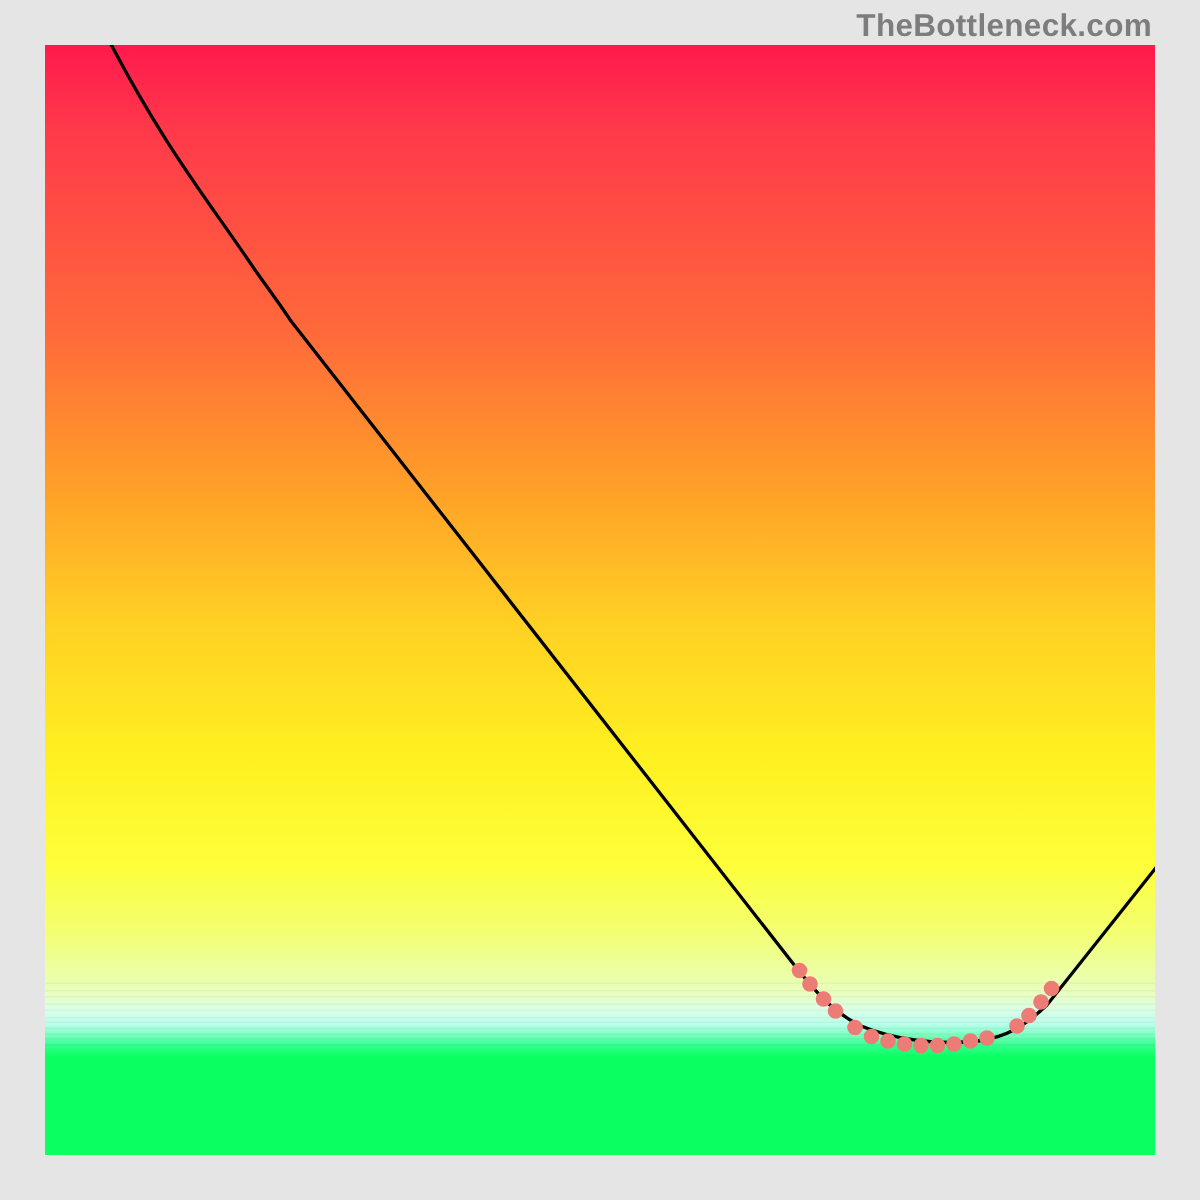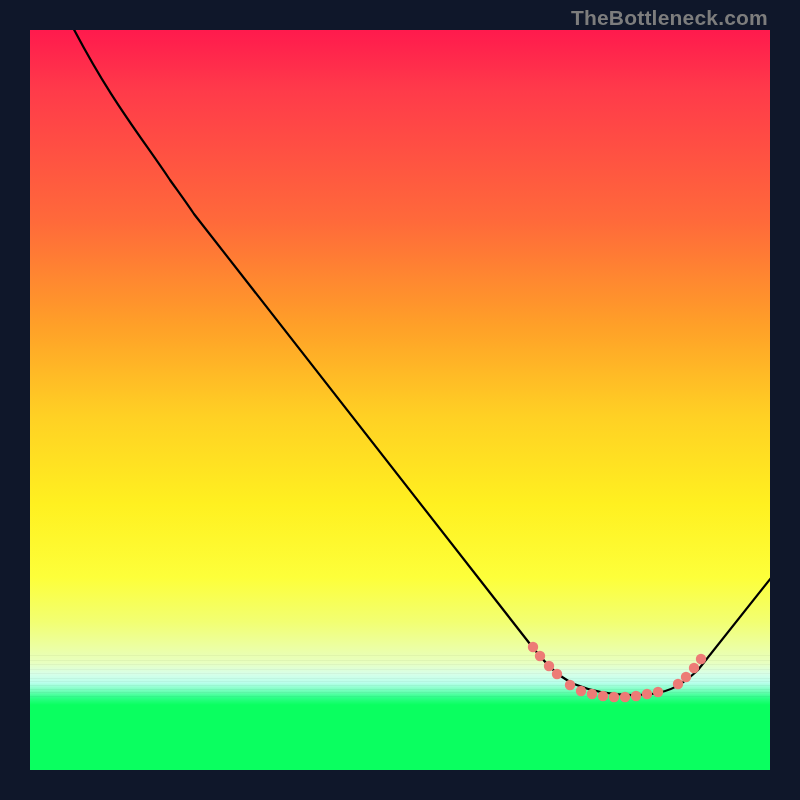--- a/index.html
+++ b/index.html
@@ -1,16 +1,16 @@
 <!DOCTYPE html>
 <html><head>
 <meta charset="utf-8">
 <style>
   html,body{margin:0;padding:0;width:800px;height:800px;background:#000;overflow:hidden}
-  .wrap{position:relative;width:800px;height:800px;background:#0f172a}
+  .wrap{position:relative;width:800px;height:800px;background:#e5e5e5}
   .plot{position:absolute;left:30px;top:30px;width:740px;height:740px;overflow:hidden}
   .grad{position:absolute;inset:0;
         background:linear-gradient(to bottom,
           #ff1a4d 0%,
           #ff3a4a 8%,
           #ff6a3a 26%,
           #ffa028 40%,
           #ffd024 52%,
           #fff020 64%,
           #fdff3a 74%,

